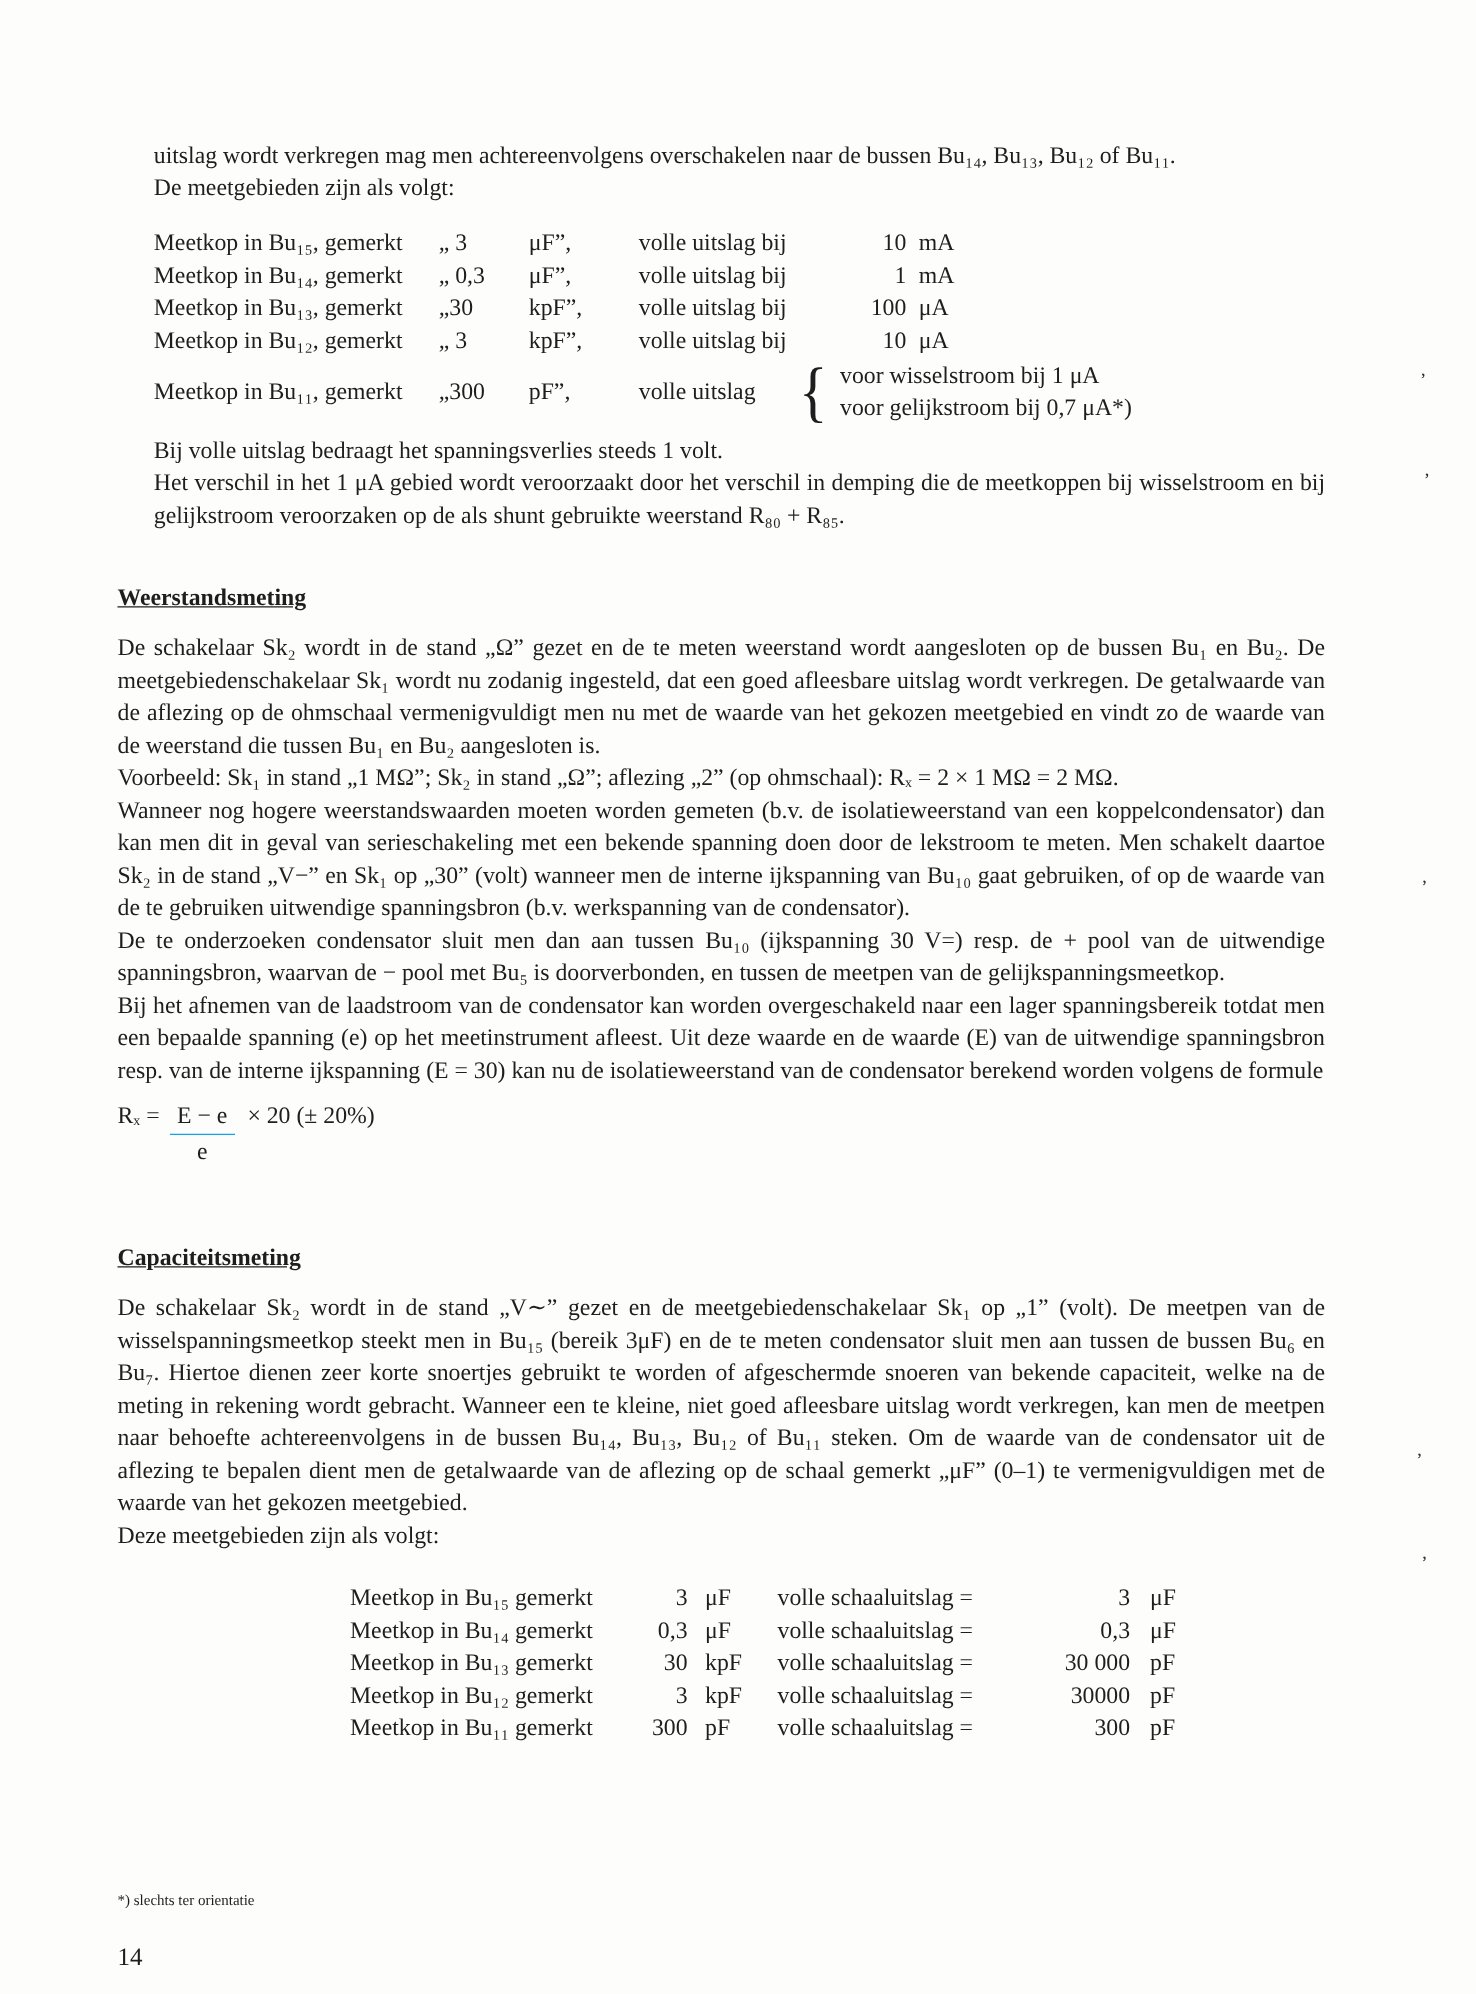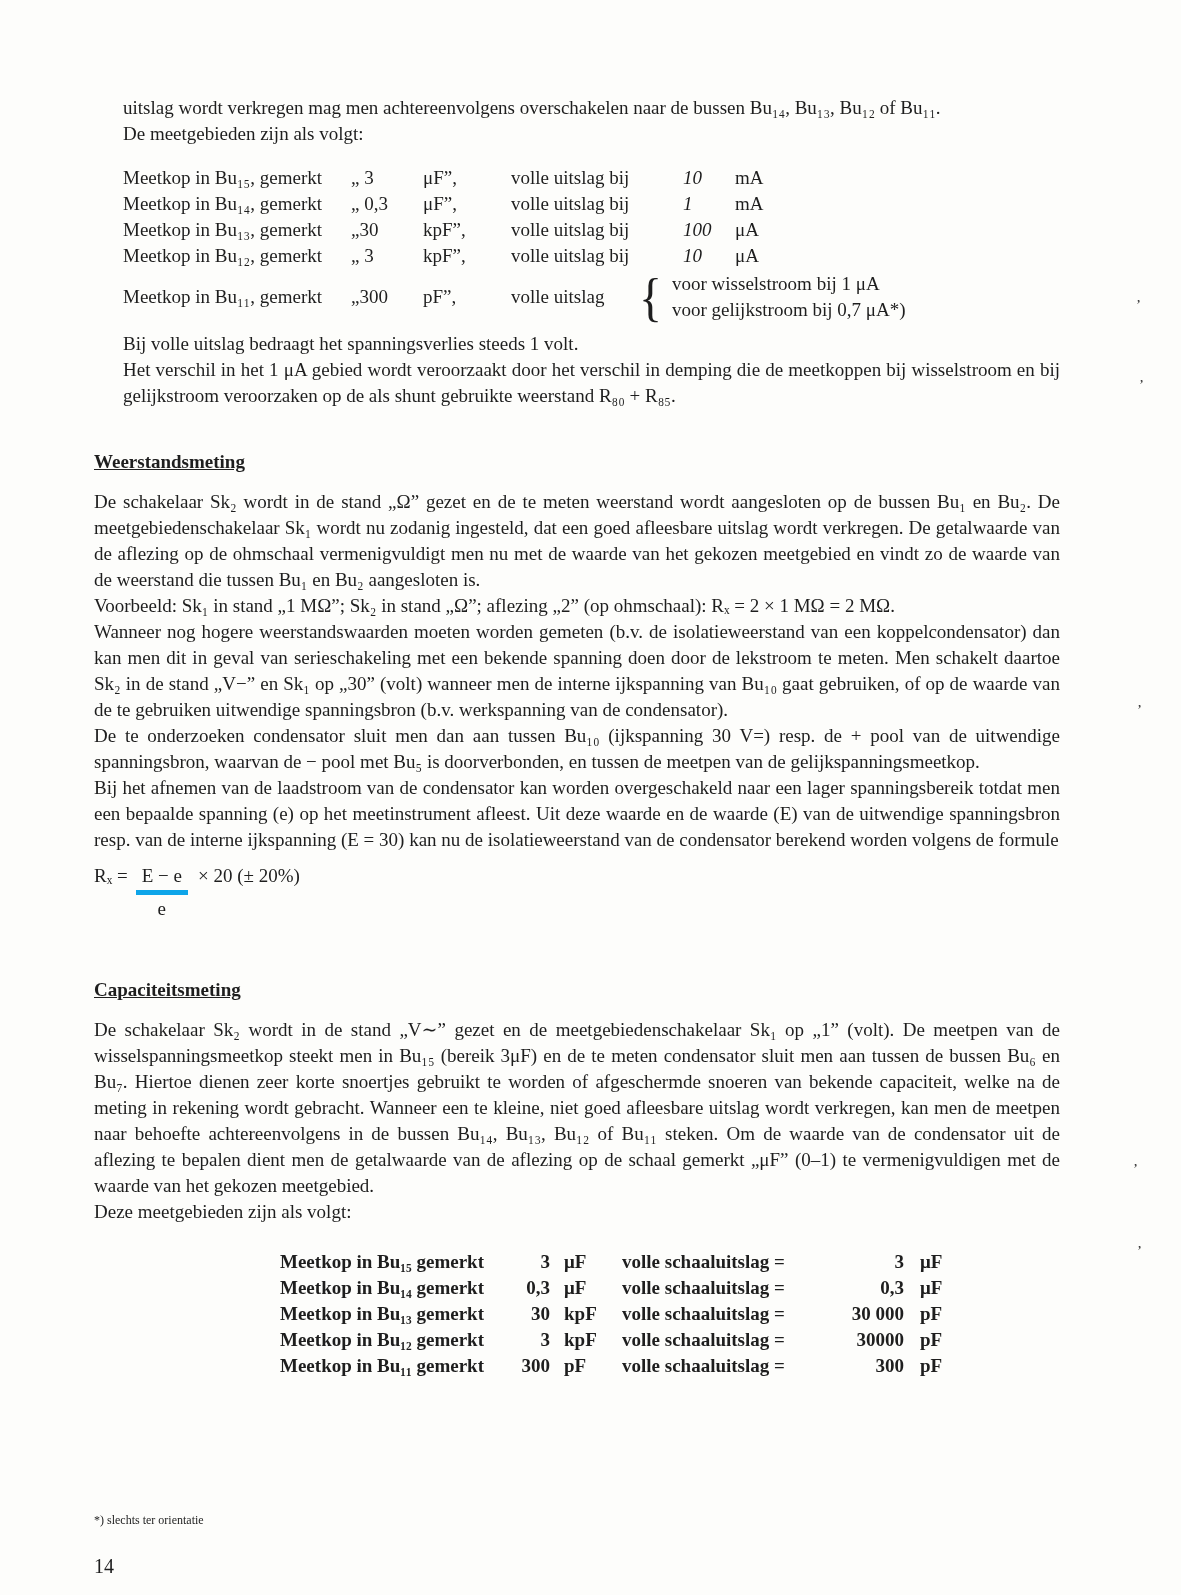--- a/index.html
+++ b/index.html
@@ -10,35 +10,35 @@
     background: #fdfdfb;
     color: #1e1e1e;
     font-family: "Liberation Serif", "DejaVu Serif", "DejaVu Sans", serif;
     font-size: 19px;
     line-height: 26px;
     overflow: hidden;
   }
   .main {
     position: absolute;
     left: 94px;
-    top: 95px;
+    top: 112px;
     width: 966px;
   }
   p { margin: 0; }
   .just { text-align: justify; }
   .intro { margin-left: 29px; width: 937px; }
 
   
   .mk-list { margin-top: 18px; }
   .mk-row { display: flex; align-items: baseline; }
   .mk-label { width: 228px; flex: none; }
   .mk-value { width: 72px; flex: none; white-space: pre; }
   .mk-unit  { width: 88px; flex: none; }
   .mk-tail  { width: 172px; flex: none; }
-  .mk-amount{ width: 42px; flex: none; text-align: left; font-style: italic; }
+  .mk-amount{ width: 42px; flex: none; text-align: right; }
   .mk-aunit { padding-left: 10px; }
 
   .mk-brace-row { display: flex; align-items: center; min-height: 56px; }
   .mk-brace-row .mk-tail { width: 128px; }
   .brace {
     font-size: 48px;
     line-height: 56px;
     font-weight: 400;
     transform: scaleY(1.12);
     margin-right: 10px;
@@ -53,27 +53,27 @@
     font-weight: bold;
     margin: 40px 0 14px 0;
     line-height: 26px;
     text-decoration: underline;
   }
   .sec2 .sec-heading { margin-top: 52px; }
 
   
   .formula { display: flex; align-items: flex-start; margin-top: 10px; min-height: 62px; }
   .frac { display: inline-block; text-align: center; margin: 0 10px 0 8px; }
-  .frac .num { display: block; padding: 0 6px 1px 6px; border-bottom: 5px solid #0ea5e9; }
+  .frac .num { display: block; padding: 0 6px 1px 6px; border-bottom: 1px solid #0ea5e9; }
   .frac .den { display: block; padding: 1px 6px 0 6px; }
   .f-note { margin-left: 8px; }
 
   
   .cap-table { margin: 24px 0 0 186px; }
-  .ct-row { display: flex; align-items: baseline; font-weight: bold; }
+  .ct-row { display: flex; align-items: baseline; }
   .ct-label { width: 222px; flex: none; }
   .ct-value { width: 48px; flex: none; text-align: right; }
   .ct-unit  { width: 58px; flex: none; padding-left: 14px; box-sizing: content-box; }
   .ct-mid   { width: 210px; flex: none; }
   .ct-result{ width: 72px; flex: none; text-align: right; }
   .ct-runit { padding-left: 16px; }
 
   .footnote {
     position: absolute;
     left: 94px;

